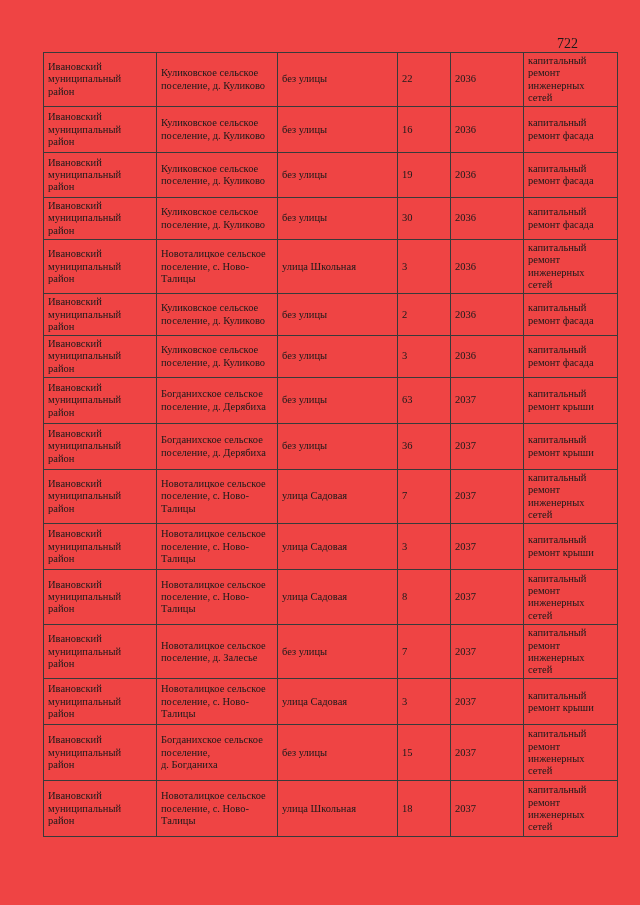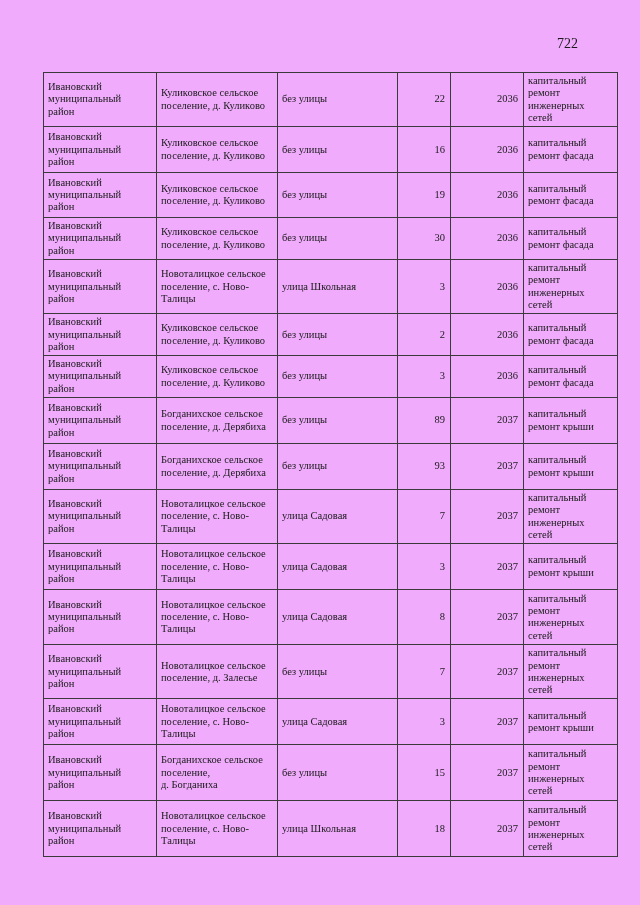--- a/index.html
+++ b/index.html
@@ -6,49 +6,49 @@
     margin: 0;
     padding: 0;
     background: #ffffff;
     font-family: "Liberation Serif", serif;
     color: #1a1a1a;
   }
   .page {
     position: relative;
     width: 640px;
     height: 905px;
-    background: #f0abfc;
+    background: #ef4444;
     overflow: hidden;
   }
   .page-number {
     position: absolute;
     top: 36px;
     right: 62px;
     font-size: 14px;
     line-height: 16px;
   }
   table.schedule {
     position: absolute;
     left: 43px;
-    top: 72px;
+    top: 52px;
     width: 574px;
     border-collapse: collapse;
     table-layout: fixed;
     padding-left: 20px;
   }
   table.schedule td {
     border: 1px solid #3a3a3a;
     font-size: 10.5px;
     line-height: 12.3px;
     vertical-align: middle;
     padding: 2px 5px 2px 4px;
     white-space: pre-line;
     overflow: hidden;
   }
-  td.c-num, td.c-year { text-align: right; padding-left: 2px; padding-right: 2px; }
+  td.c-num, td.c-year { text-align: left; padding-left: 2px; padding-right: 2px; }
 </style>
 </head>
 <body>
 
 <div class="page">
   <div class="page-number">722</div>
   <table class="schedule">
     <colgroup>
       <col style="width:113px">
       <col style="width:121px">
@@ -147,33 +147,33 @@
           <td>капитальный
 ремонт фасада</td>
         </tr>
         <tr style="height: 46px;">
           <td>Ивановский
 муниципальный
 район</td>
           <td>Богданихское сельское
 поселение, д. Дерябиха</td>
           <td>без улицы</td>
-          <td class="c-num">89</td>
+          <td class="c-num">63</td>
           <td class="c-year">2037</td>
           <td>капитальный
 ремонт крыши</td>
         </tr>
         <tr style="height: 46px;">
           <td>Ивановский
 муниципальный
 район</td>
           <td>Богданихское сельское
 поселение, д. Дерябиха</td>
           <td>без улицы</td>
-          <td class="c-num">93</td>
+          <td class="c-num">36</td>
           <td class="c-year">2037</td>
           <td>капитальный
 ремонт крыши</td>
         </tr>
         <tr style="height: 47px;">
           <td>Ивановский
 муниципальный
 район</td>
           <td>Новоталицкое сельское
 поселение, с. Ново-

